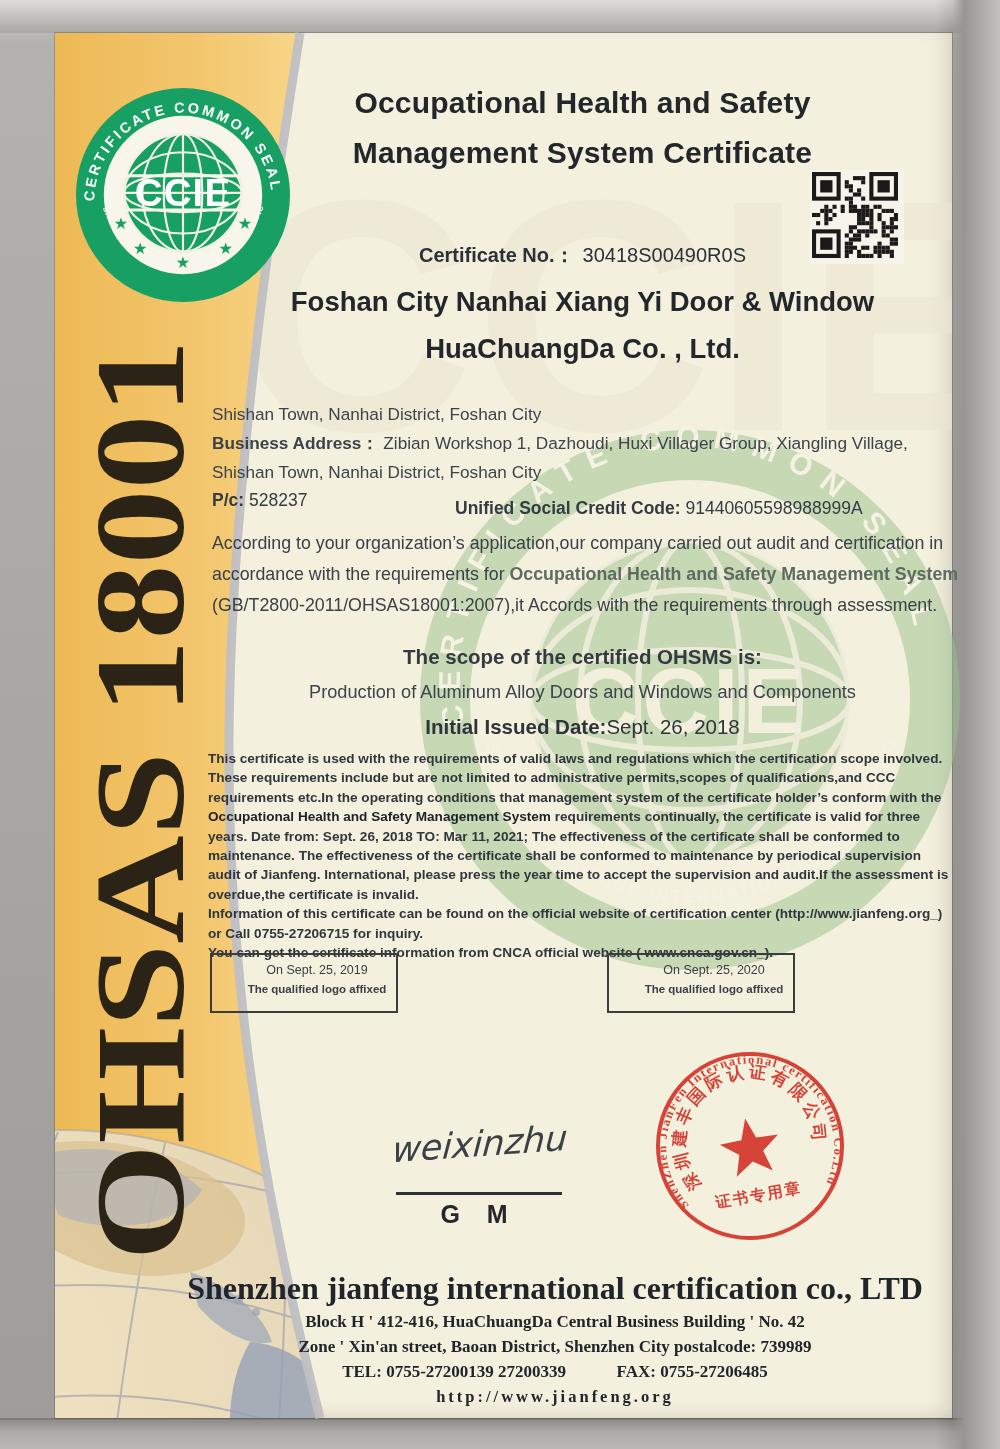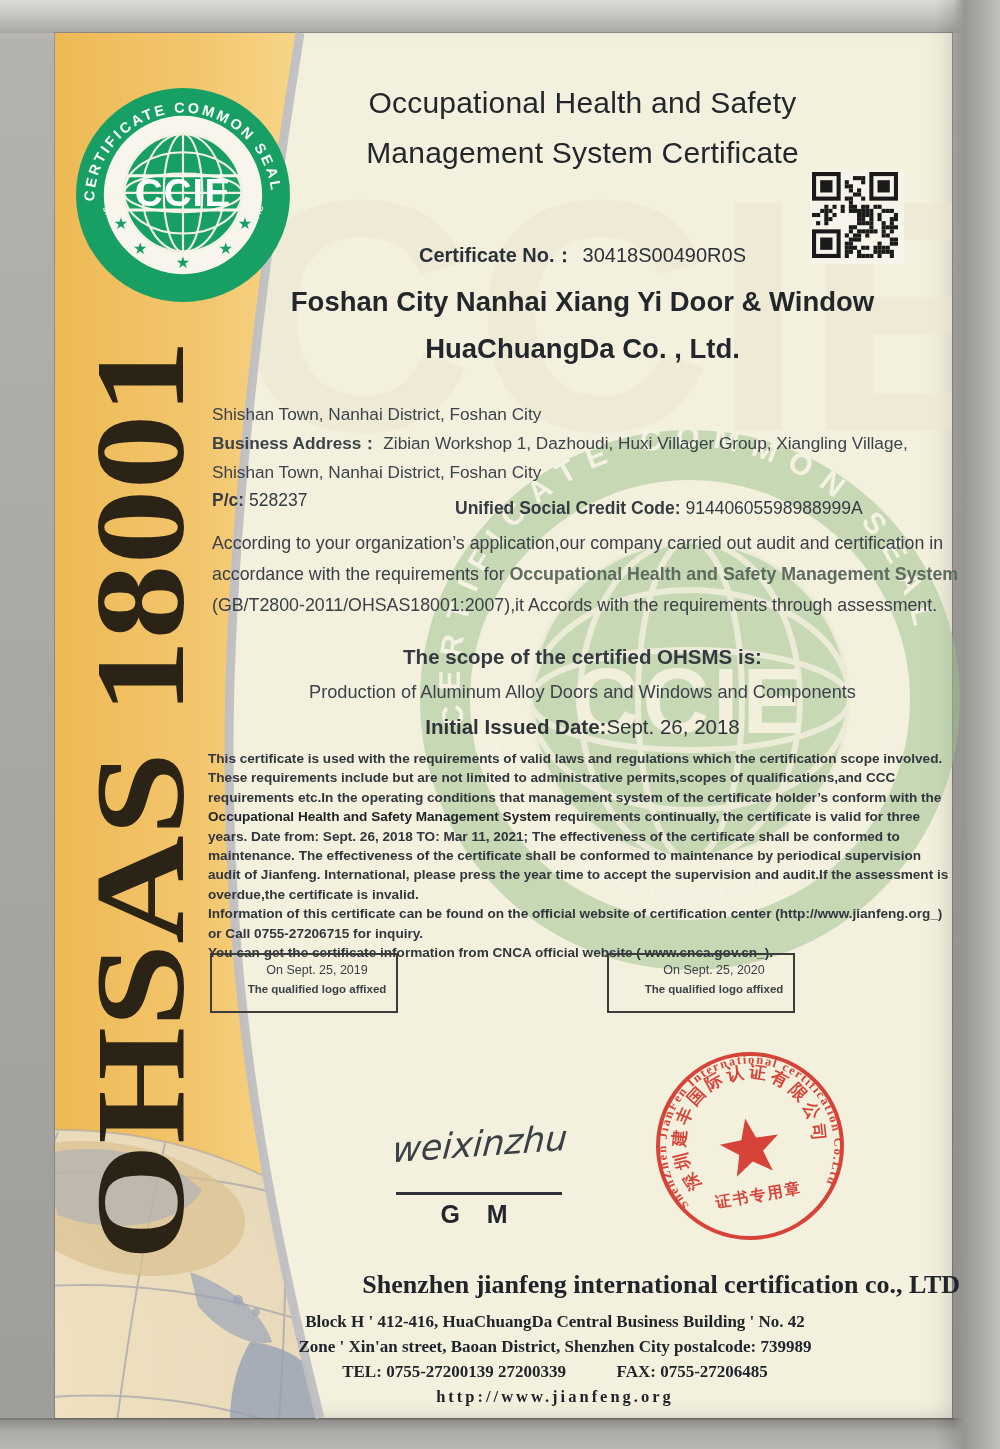--- a/index.html
+++ b/index.html
@@ -13,21 +13,21 @@
 
   .page{position:absolute;left:55px;top:33px;width:897px;height:1385px;background:#f3f0de;
         box-shadow:0 0 0 1px rgba(0,0,0,.18), inset -16px 0 26px -14px rgba(0,0,0,.14), inset 0 -12px 20px -10px rgba(0,0,0,.10);z-index:1;}
   .artwork{position:absolute;left:0;top:0;z-index:2;pointer-events:none;}
   .layer{position:absolute;z-index:3;}
 
   
   .ohsas{position:absolute;left:140px;top:800px;z-index:3;white-space:nowrap;
          transform:translate(-50%,-50%) rotate(-90deg) scaleY(.85);
          font-family:"Liberation Serif",serif;font-weight:bold;font-size:150px;color:#2b2416;letter-spacing:0;}
-  .title{position:absolute;left:205px;width:755px;text-align:center;font-weight:normal;font-size:30px;color:#23272c;letter-spacing:.2px;}
+  .title{position:absolute;left:205px;width:755px;text-align:center;font-weight:bold;font-size:30px;color:#23272c;letter-spacing:.2px;}
   .certno{position:absolute;left:205px;top:242px;width:755px;text-align:center;font-size:20px;color:#2b3138;}
   .certno .lbl{font-weight:bold;margin-right:8px;}
   .company{position:absolute;left:205px;width:755px;text-align:center;font-weight:bold;font-size:27.5px;color:#23272c;}
   .addr{position:absolute;left:212px;width:744px;font-size:17.2px;color:#3c434b;line-height:29px;}
   .addr .lbl{font-weight:bold;}
   .pcrow{position:absolute;left:212px;top:490px;width:744px;font-size:17.5px;color:#343b42;}
   .pcrow .uscc{position:absolute;left:243px;top:0;margin-top:8px;}
   .pcrow .lbl{font-weight:bold;}
   .statement{position:absolute;left:212px;top:528px;width:757px;font-size:17.8px;line-height:31px;color:#3a4046;}
   .statement .accent{font-weight:bold;color:#5d6b60;}
@@ -46,21 +46,21 @@
 
   .sig{position:absolute;left:385px;top:1124px;width:190px;text-align:center;z-index:4;
        font-family:"DejaVu Sans",sans-serif;font-style:italic;font-size:35px;color:#3a4045;
        transform:rotate(-4deg) skewX(-8deg);}
   .sigline{position:absolute;left:396px;top:1192px;width:166px;height:3px;background:#2e3237;z-index:4;}
   .sigtitle{position:absolute;left:396px;top:1200px;width:166px;text-align:center;font-weight:bold;font-size:25px;letter-spacing:10px;color:#23272c;z-index:4;}
 
   .stamp{position:absolute;left:650px;top:1046px;width:200px;height:200px;z-index:4;opacity:.92;transform:rotate(-10deg);}
 
   .footer{font-family:"Liberation Serif",serif;font-weight:bold;color:#20252b;position:absolute;left:150px;width:810px;text-align:center;}
-  .f-co{top:1270px;font-size:26px;text-align:right;}
+  .f-co{top:1270px;font-size:32px;}
   .f-a1{top:1312px;font-size:17px;}
   .f-a2{top:1337px;font-size:17px;}
   .f-tel{top:1362px;font-size:17px;}
   .f-tel .gap{display:inline-block;width:42px;}
   .f-web{top:1387px;font-size:16.5px;letter-spacing:3px;}
 
   .qr{position:absolute;left:810px;top:170px;width:90px;height:90px;background:#f6f4ea;padding:2px;z-index:3;}
 </style>
 </head>
 <body>

